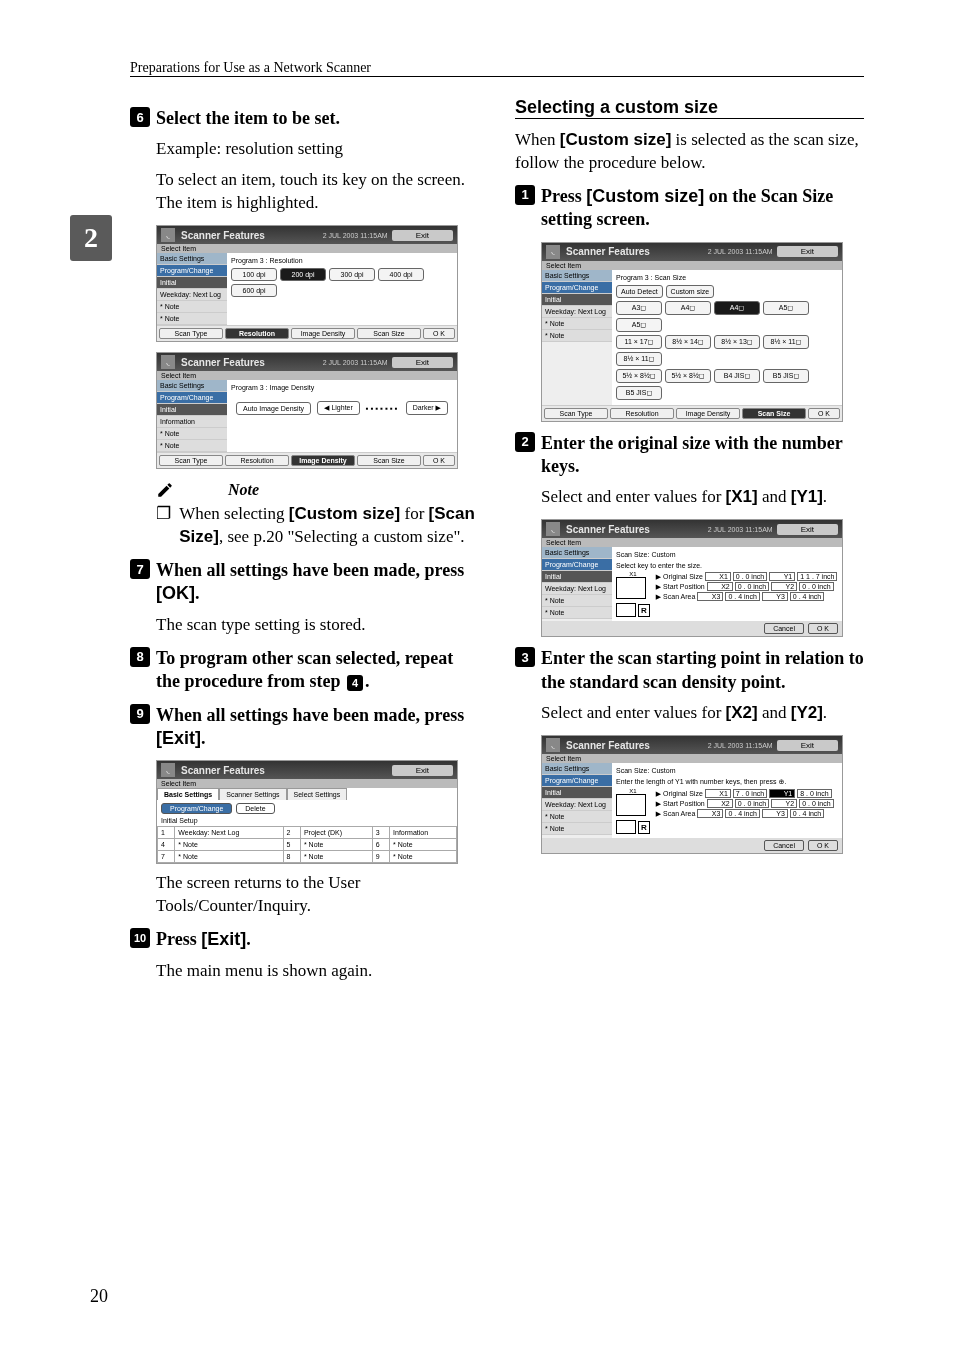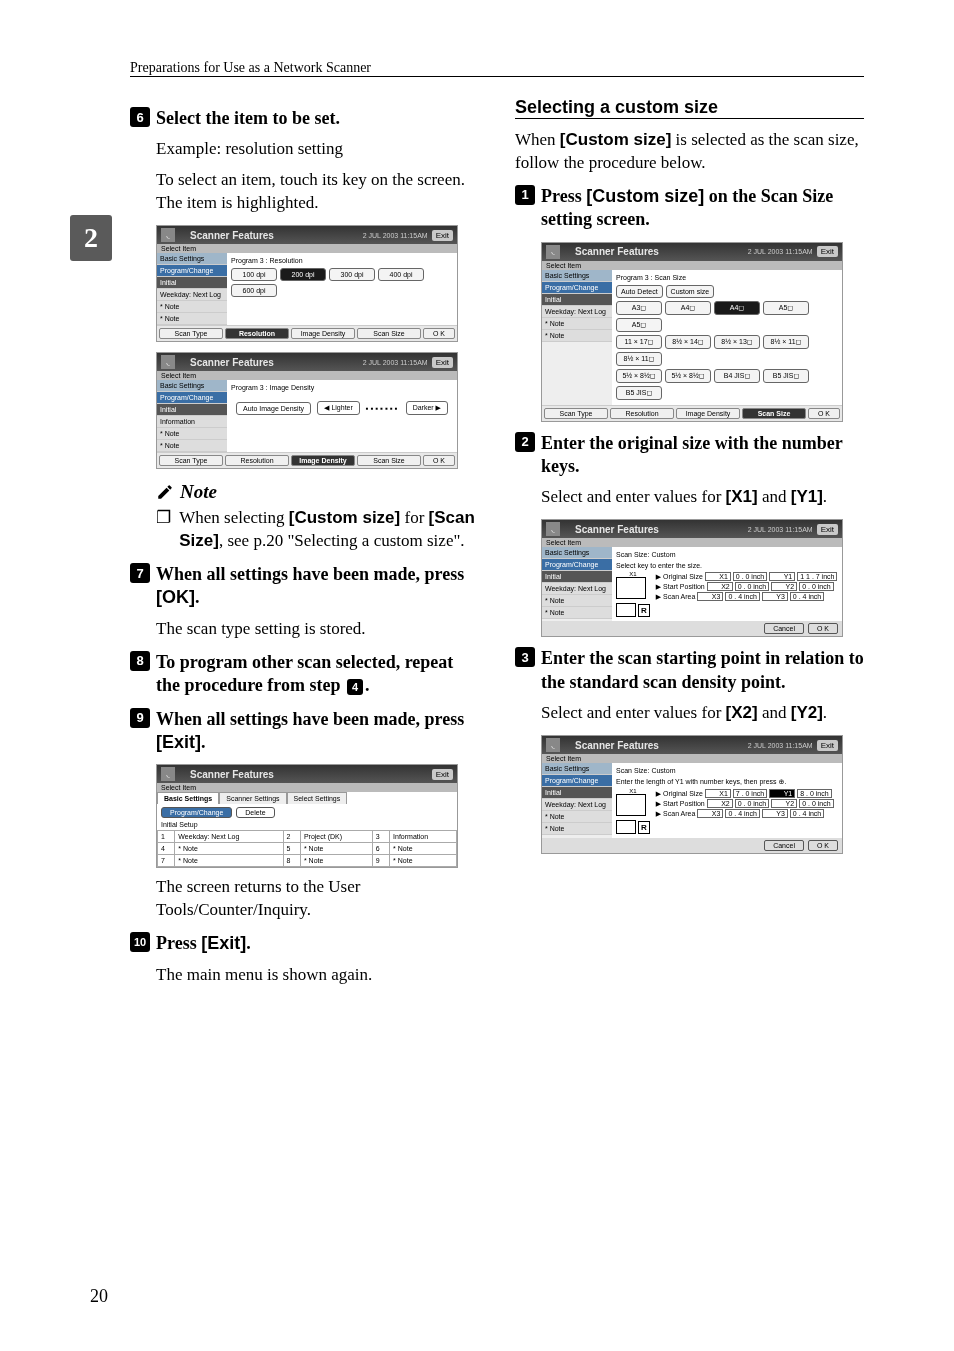--- a/index.html
+++ b/index.html
@@ -78,25 +78,26 @@
   .indent {
     margin-left: 26px;
   }
   .ui-label {
     font-family: sans-serif;
     font-weight: bold;
   }
   .note-head {
     display: flex;
     align-items: center;
-    font-size: 19px;
+    font-size: 16px;
     font-style: italic;
     font-weight: bold;
     margin-top: 12px;
     margin-left: 26px;
+    gap: 48px;
   }
   .note-icon {
     width: 18px;
     height: 18px;
     margin-right: 6px;
   }
   .note-item {
     display: flex;
     font-size: 17px;
     line-height: 1.35;
@@ -148,31 +149,31 @@
     display: inline-flex;
     align-items: center;
     justify-content: center;
     color:#fff;
   }
   .shot .sh-top .title {
     font-weight: bold;
     font-size: 10px;
     color: #e6e6e6;
     flex: 1;
-    margin-left: 15px;
+    margin-left: 6px;
   }
   .shot .sh-top .right {
     display:flex;
     align-items:center;
     gap:4px;
   }
   .shot .sh-top .exit {
     background: #c9c9c9;
     color: #000;
-    padding: 1px 4px;
+    padding: 1px 24px;
     border-radius: 2px;
   }
   .shot .sh-top .date {
     color: #ccc;
     font-size: 7px;
   }
   .shot .body-bar {
     background: #bbb;
     padding: 1px 4px;
     font-size: 7px;

